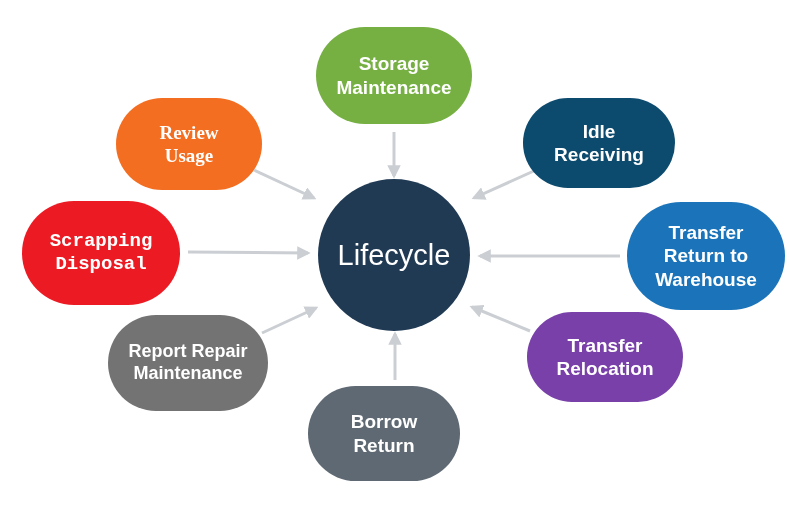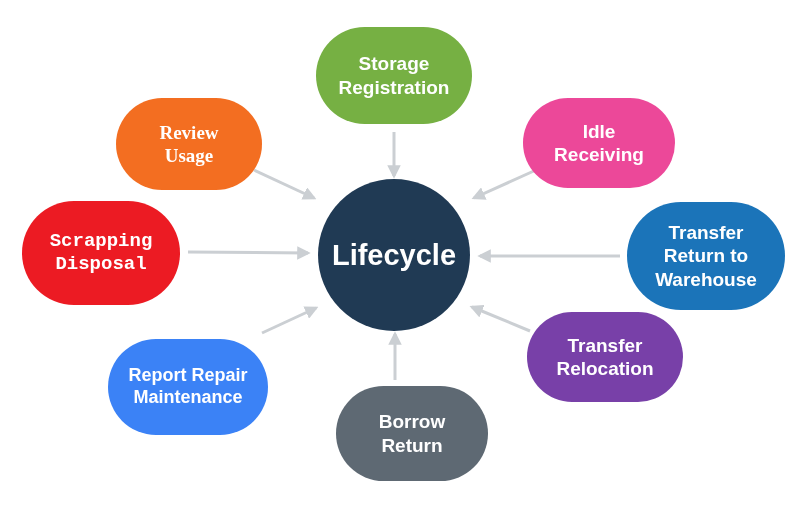--- a/index.html
+++ b/index.html
@@ -40,33 +40,33 @@
     line-height: 1.22;
   }
   .node span { white-space: pre-line; }
   .n-storage   { left: 316px; top: 27px;  width: 156px; height: 97px; }
   .n-review    { left: 116px; top: 98px;  width: 146px; height: 92px; }
   .n-idle      { left: 523px; top: 98px;  width: 152px; height: 90px; }
   .n-scrapping { left: 22px;  top: 201px; width: 158px; height: 104px; }
   .n-transfer-return { left: 627px; top: 202px; width: 158px; height: 108px; }
   .n-report    { left: 108px; top: 315px; width: 160px; height: 96px; font-size: 18px; }
   .n-relocation{ left: 527px; top: 312px; width: 156px; height: 90px; }
-  .n-borrow    { left: 336px; top: 386px; width: 152px; height: 95px; }
+  .n-borrow    { left: 308px; top: 386px; width: 152px; height: 95px; }
   .center-node {
     position: absolute;
     left: 318px;
     top: 179px;
     width: 152px;
     height: 152px;
     border-radius: 50%;
     display: flex;
     align-items: center;
     justify-content: center;
     color: #ffffff;
-    font-weight: bold;
+    font-weight: normal;
     font-size: 29px;
   }
 </style>
 </head>
 <body>
 
 <div class="diagram">
 
   <svg class="arrow-layer" viewBox="0 0 790 505" xmlns="http://www.w3.org/2000/svg">
     <defs>
@@ -79,45 +79,45 @@
     <line x1="536" y1="170" x2="474" y2="198" marker-end="url(#arrowhead)"></line>
     <line x1="188" y1="252" x2="308" y2="253" marker-end="url(#arrowhead)"></line>
     <line x1="620" y1="256" x2="480" y2="256" marker-end="url(#arrowhead)"></line>
     <line x1="262" y1="333" x2="316" y2="308" marker-end="url(#arrowhead)"></line>
     <line x1="530" y1="331" x2="472" y2="307" marker-end="url(#arrowhead)"></line>
     <line x1="395" y1="380" x2="395" y2="334" marker-end="url(#arrowhead)"></line>
   </svg>
 
   <div class="node n-storage" style="background-color: rgb(118, 176, 67);">
     <span>Storage
-Registration</span>
+Maintenance</span>
   </div>
 
   <div class="node n-review" style="background-color: rgb(243, 110, 33); font-family: Liberation Serif, serif;">
     <span>Review
 Usage</span>
   </div>
 
-  <div class="node n-idle" style="background-color: #ec4899;">
+  <div class="node n-idle" style="background-color: #0c4a6e;">
     <span>Idle
 Receiving</span>
   </div>
 
   <div class="node n-scrapping" style="background-color: rgb(236, 27, 35); font-family: Liberation Mono, monospace;">
     <span>Scrapping
 Disposal</span>
   </div>
 
   <div class="node n-transfer-return" style="background-color: rgb(27, 116, 185);">
     <span>Transfer
 Return to
 Warehouse</span>
   </div>
 
-  <div class="node n-report" style="background-color: #3b82f6; margin-top: 24px;">
+  <div class="node n-report" style="background-color: #737373;">
     <span>Report Repair
 Maintenance</span>
   </div>
 
   <div class="node n-relocation" style="background-color: rgb(120, 64, 168);">
     <span>Transfer
 Relocation</span>
   </div>
 
   <div class="node n-borrow" style="background-color: rgb(94, 105, 115);">

